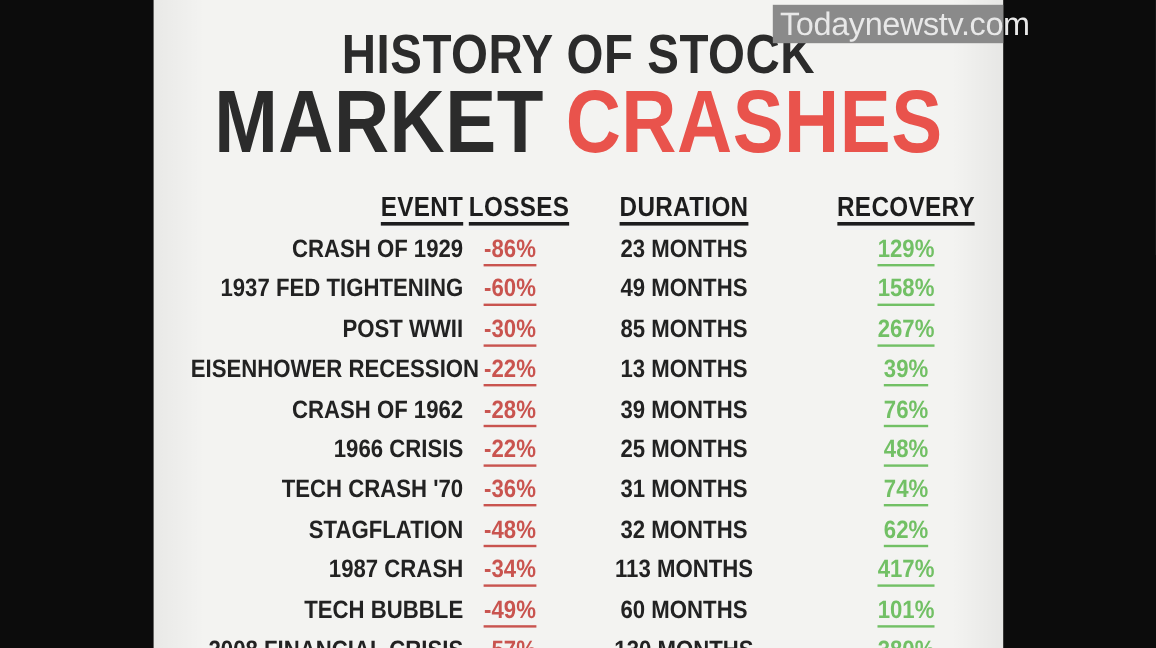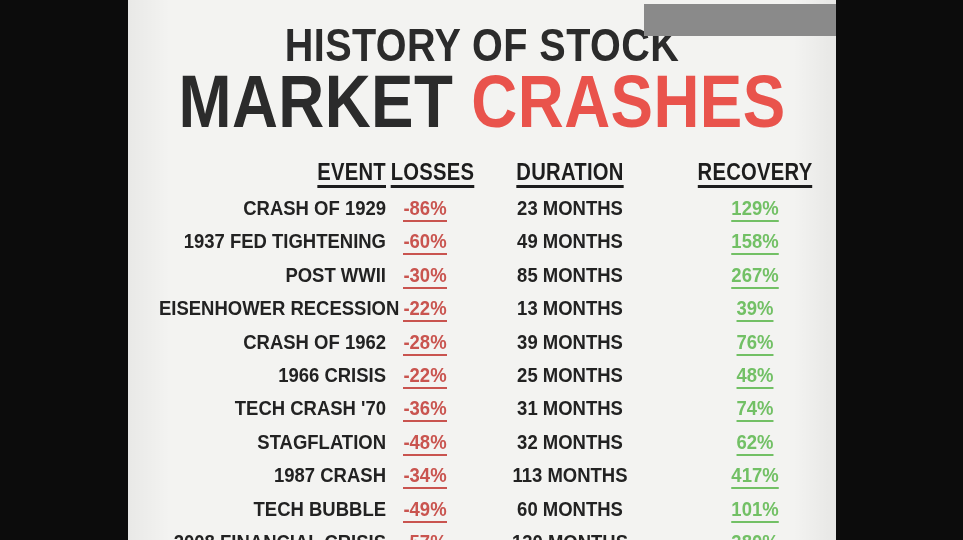--- a/index.html
+++ b/index.html
@@ -251,14 +251,15 @@
             <div class="cell col-losses"><span class="val loss">-57%</span></div>
             <div class="cell col-duration">130 MONTHS</div>
             <div class="cell col-recovery"><span class="val rec">380%</span></div>
           </div>
         </div>
 
     </div>
   </div>
 
   <div id="watermark-bg"></div>
+  <div id="watermark">Todaynewstv.com</div>
 
 </div>
 
 </body></html>

